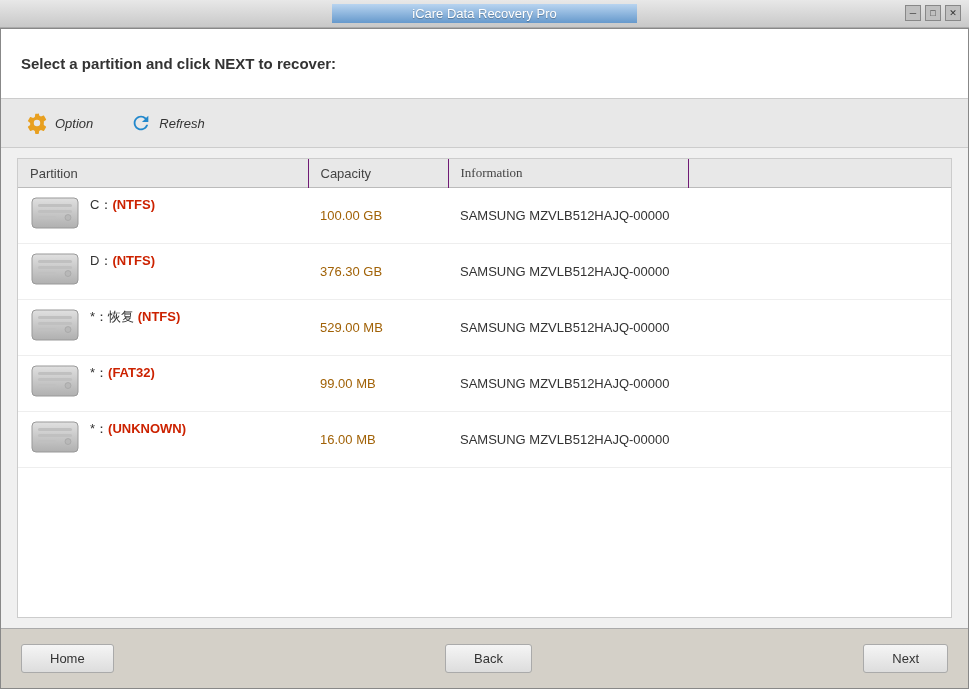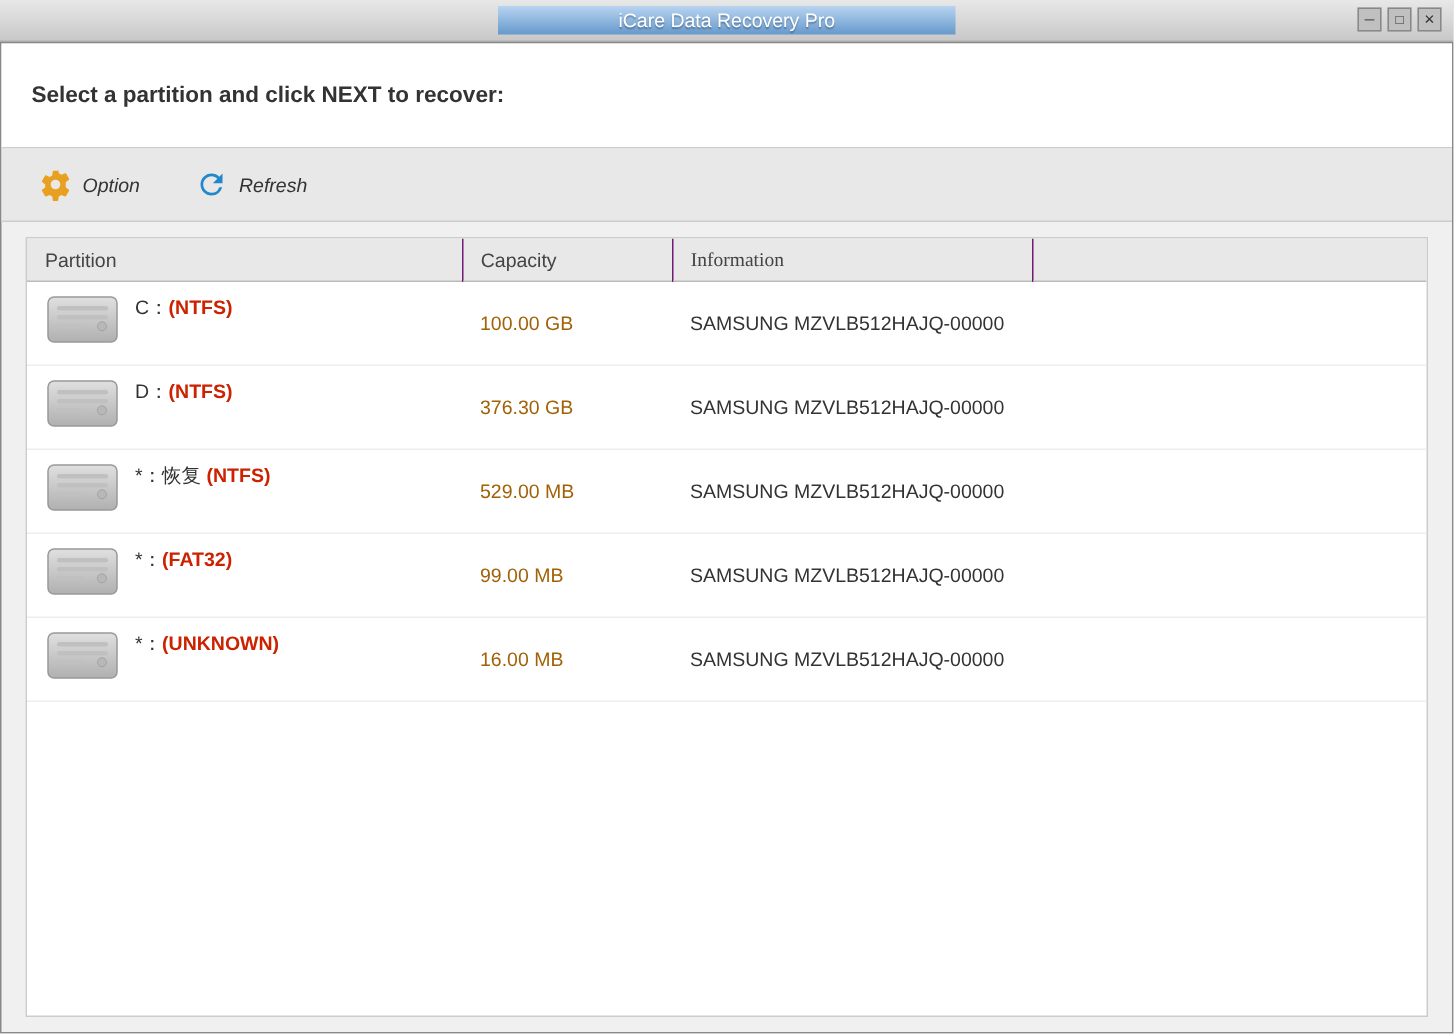--- a/index.html
+++ b/index.html
@@ -399,13 +399,20 @@
       </div>
     </td>
             <td><span class="capacity-text">16.00 MB</span></td>
             <td><span class="info-text">SAMSUNG MZVLB512HAJQ-00000</span></td>
             <td></td>
           </tr>
         </tbody>
     </table>
   </div>
 
+  <div class="footer">
+    <button class="footer-btn">Home</button>
+    <div class="footer-center">
+      <button class="footer-btn">Back</button>
+    </div>
+    <button class="footer-btn">Next</button>
+  </div>
 </div>
 
 </body></html>

